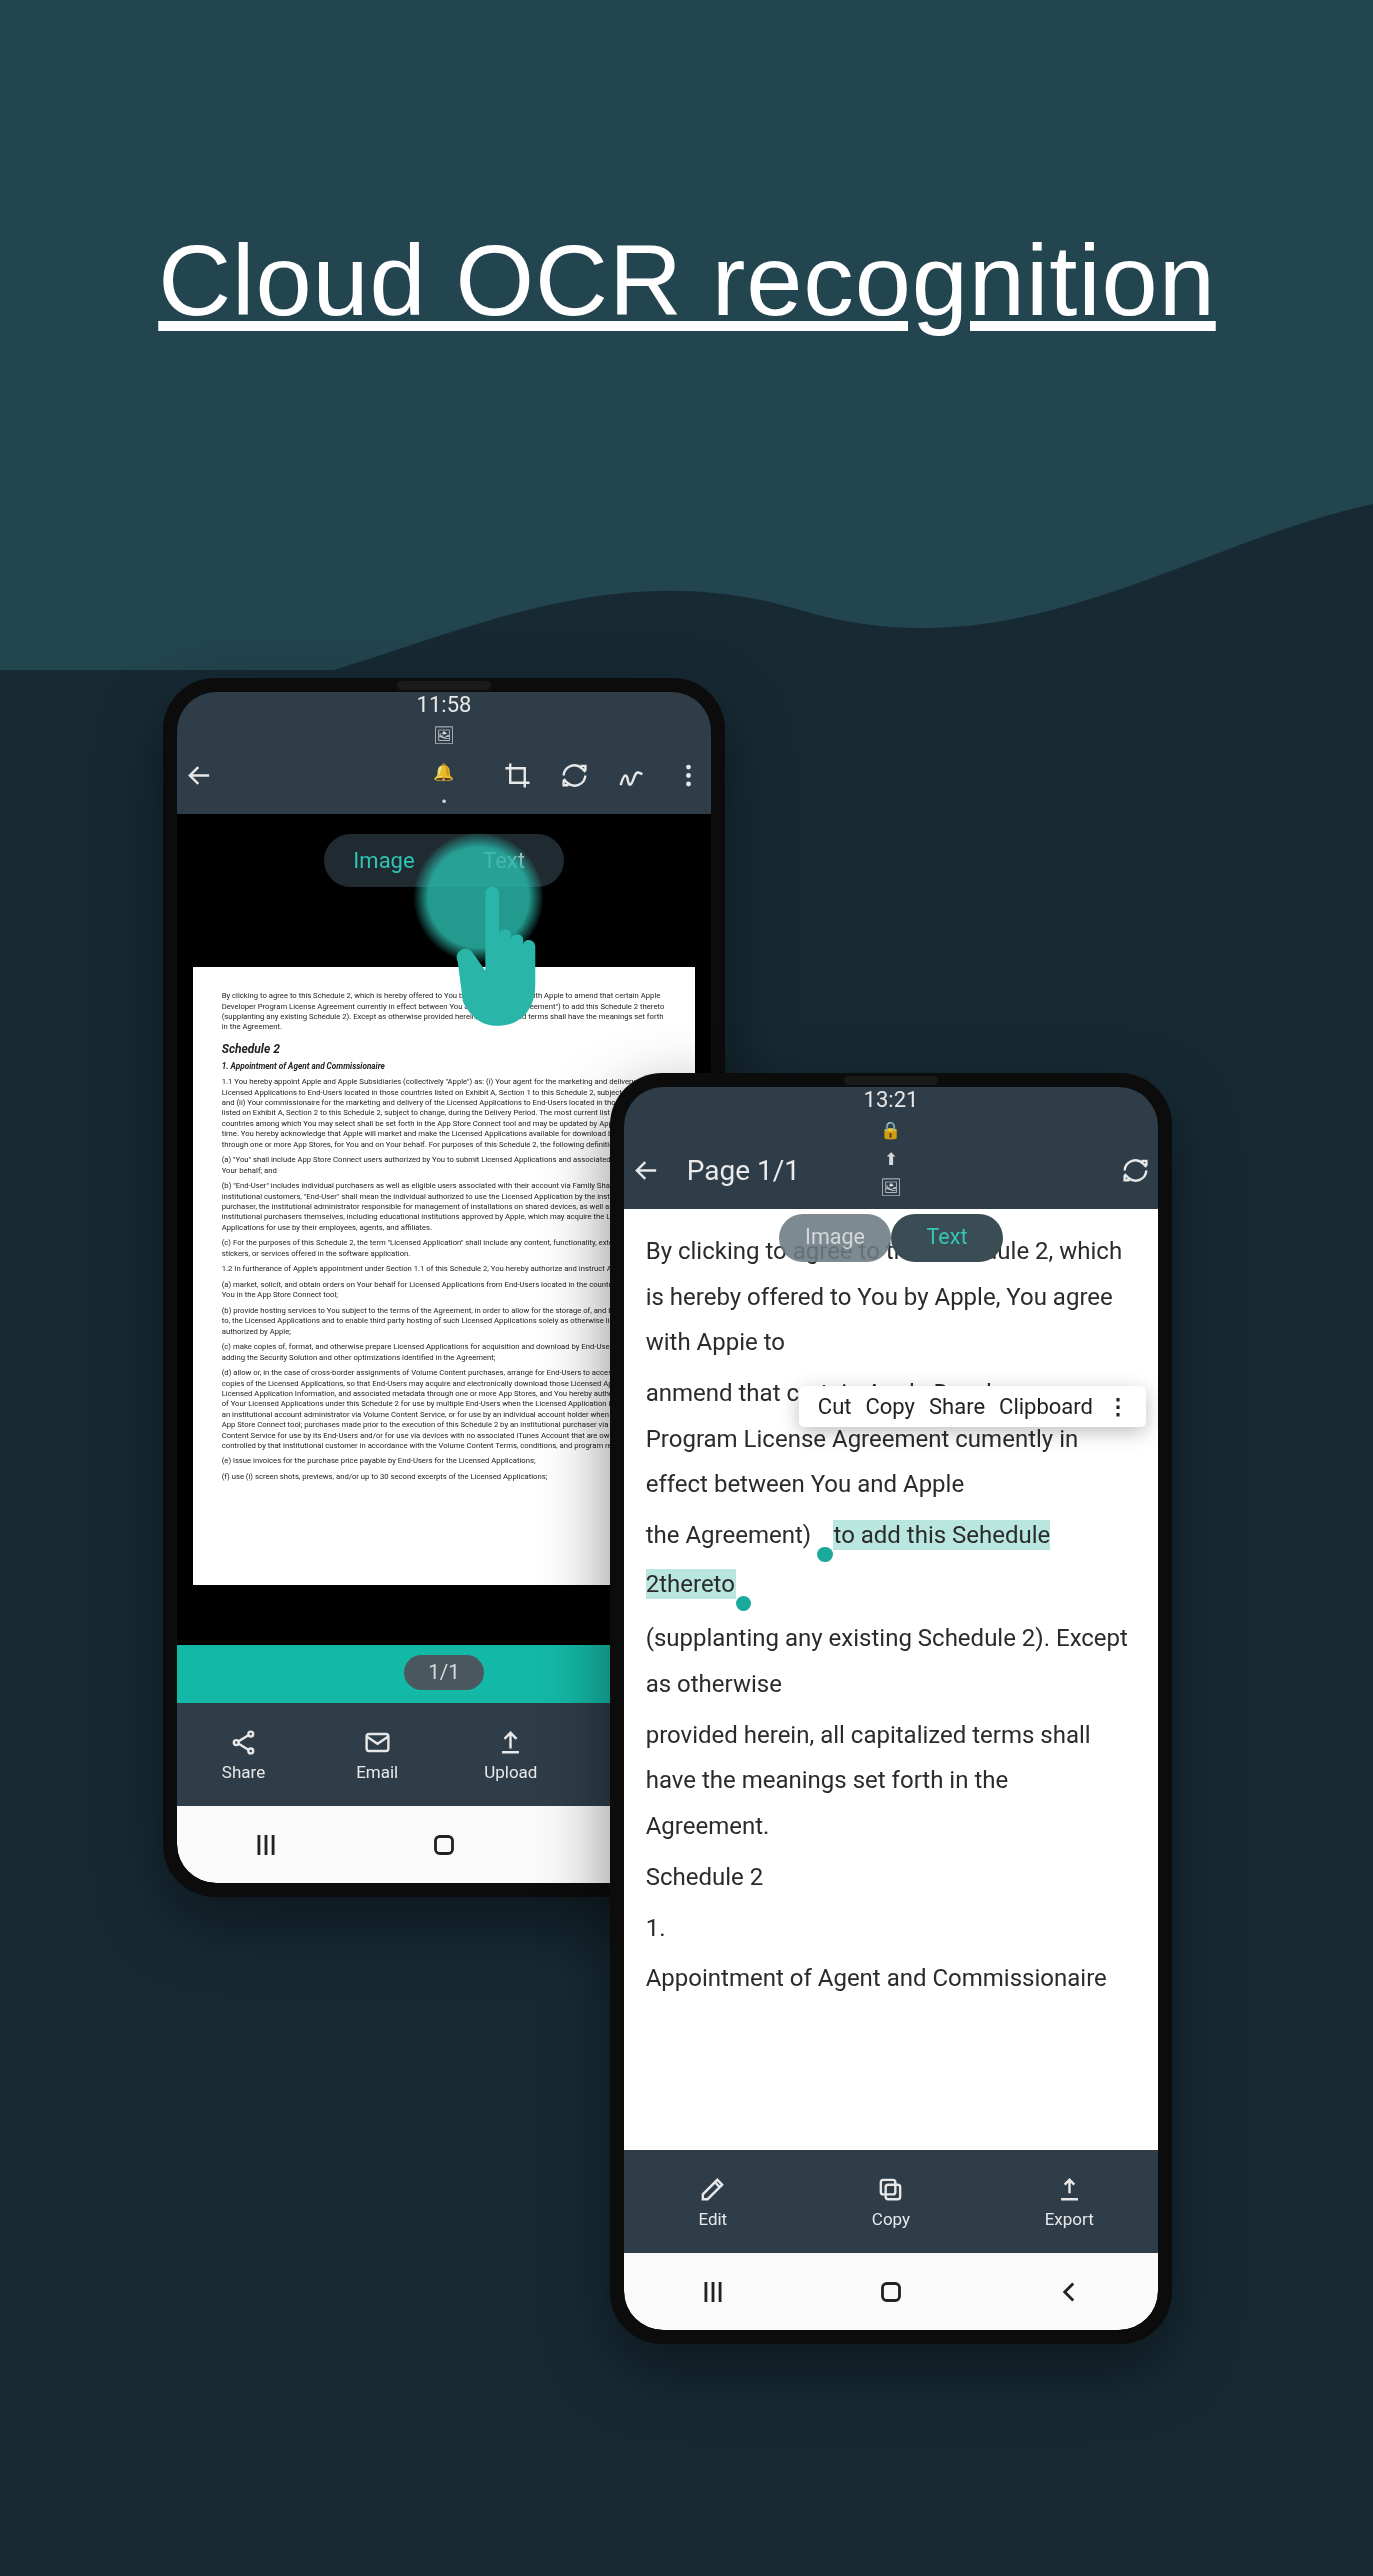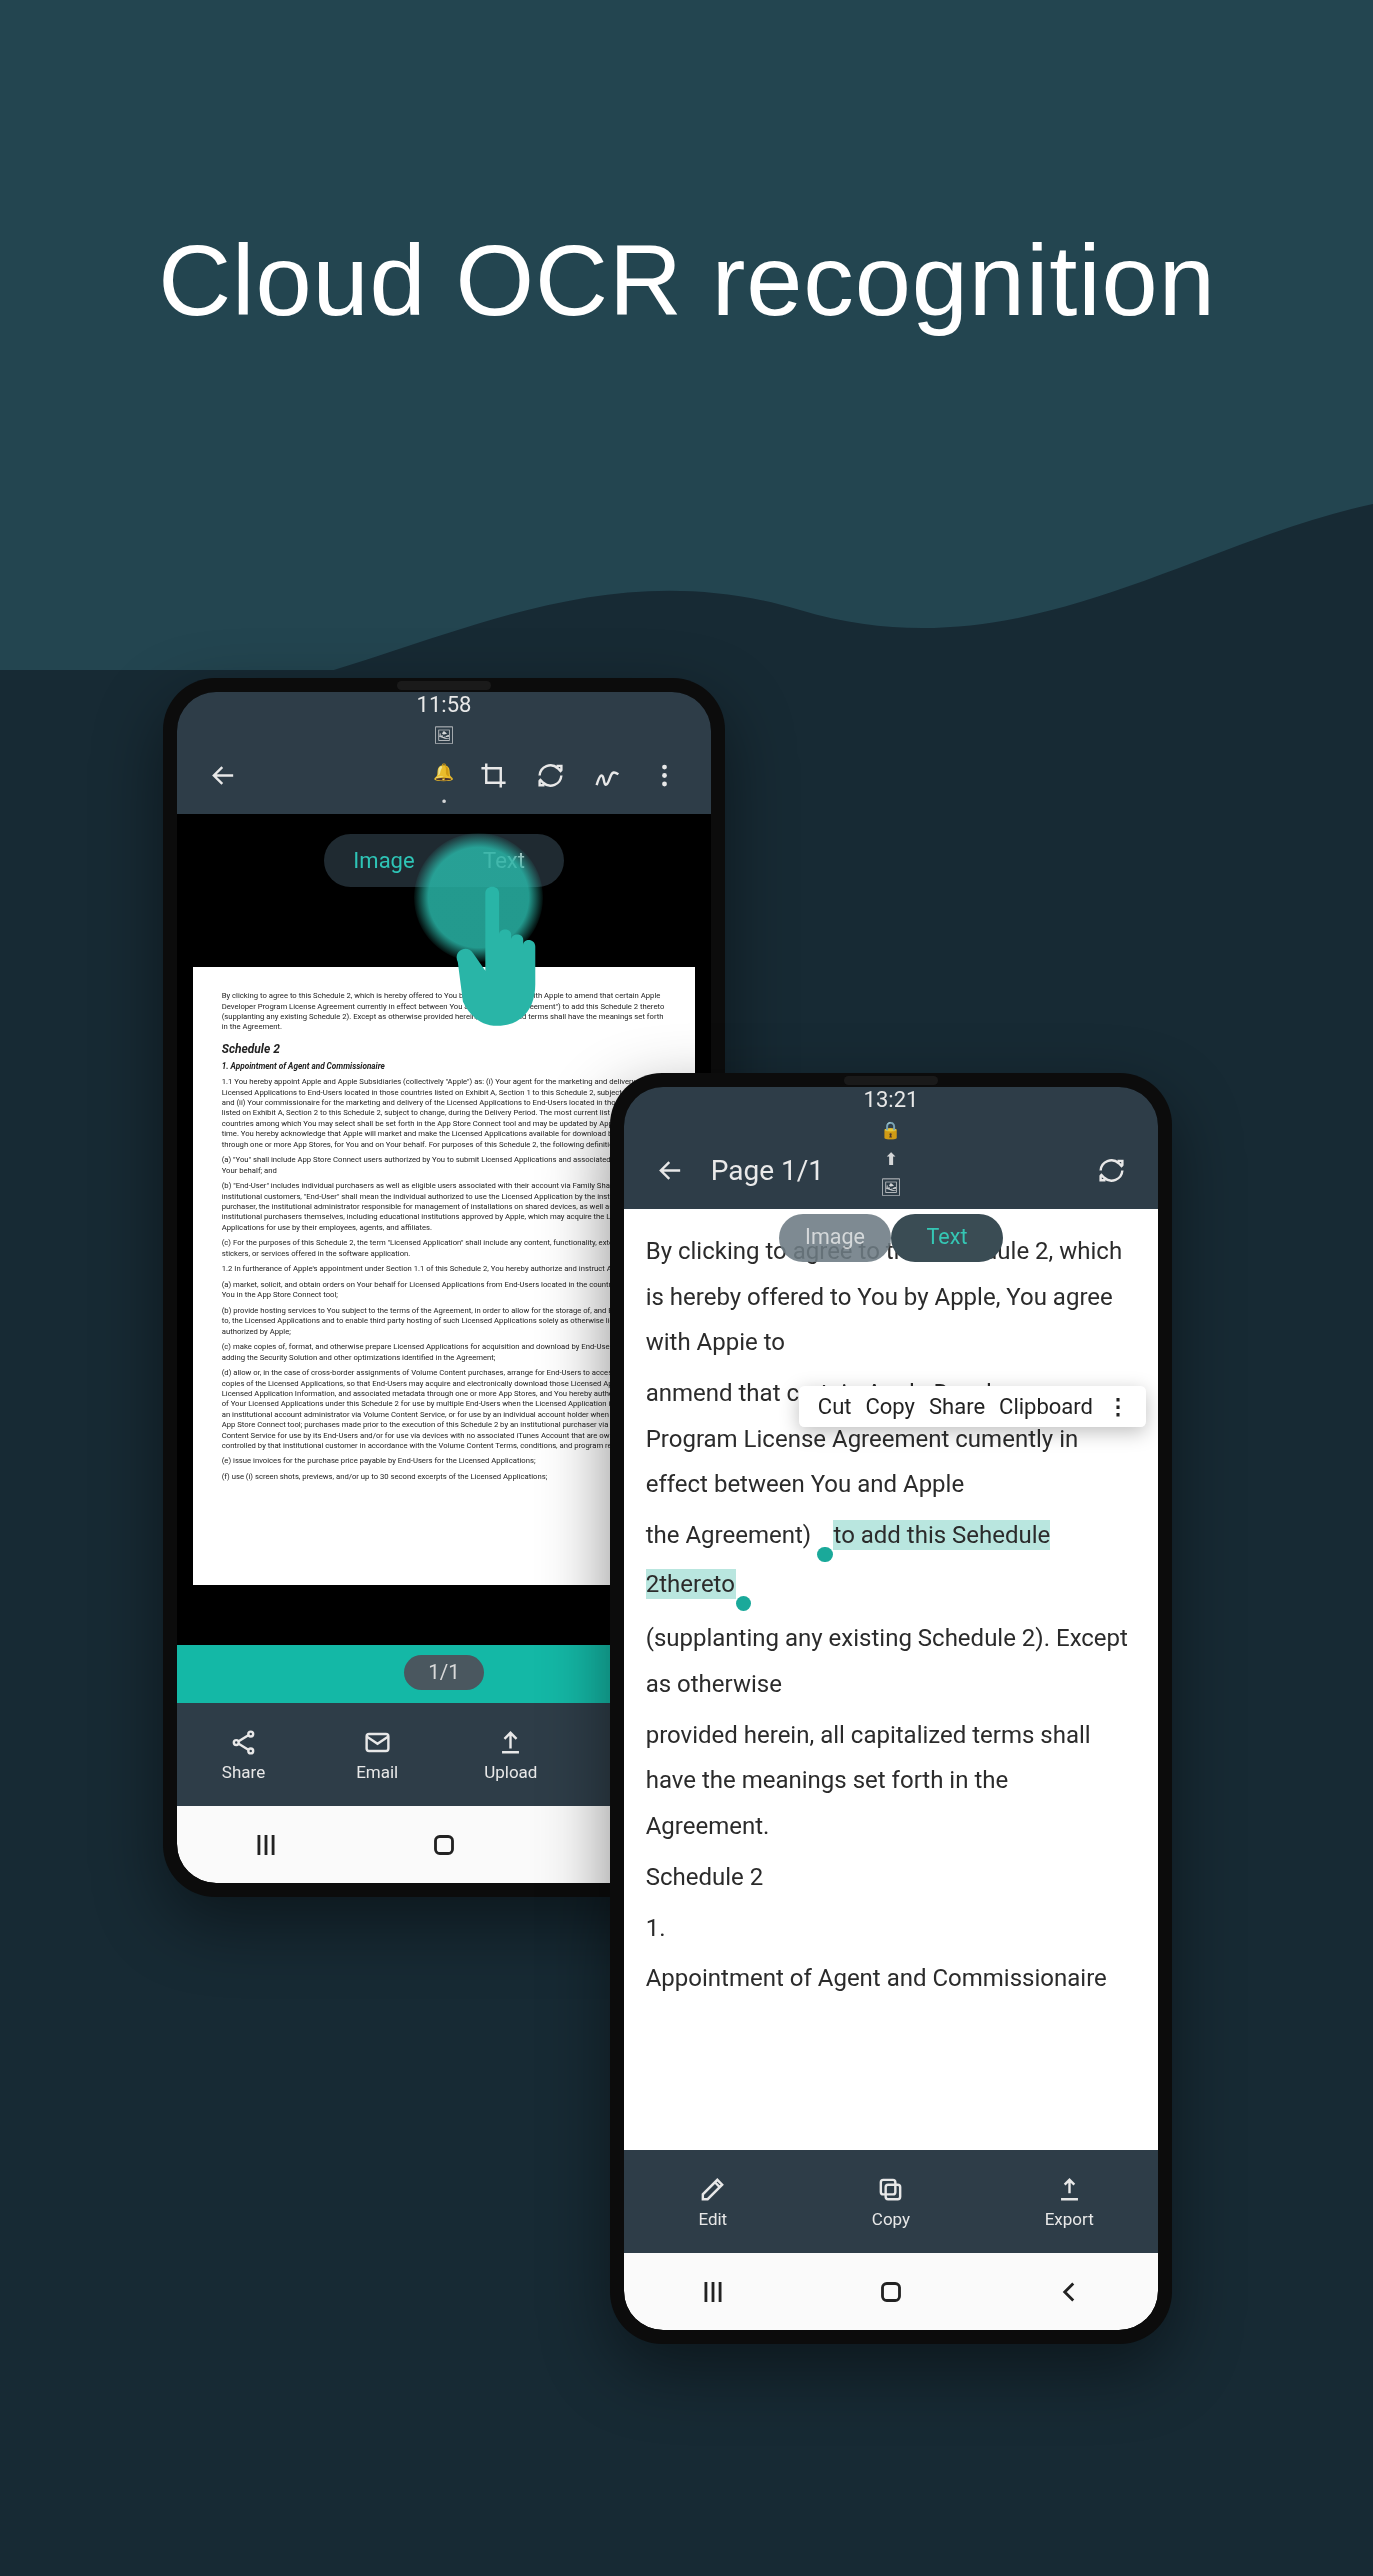--- a/index.html
+++ b/index.html
@@ -23,20 +23,21 @@
     position: absolute;
     top: 223px;
     left: 0;
     width: 100%;
     text-align: center;
     color: #fff;
     font-size: 101px;
     font-weight: 400;
     letter-spacing: 0.9px;
     font-family: "Helvetica Neue", Arial, sans-serif;
+    text-decoration: underline;
   }
   
   .phone {
     position: absolute;
     width: 562px;
     border-radius: 52px;
     background: #0c0c0c;
     padding: 13.7px;
     box-shadow: 0 26px 69px rgba(0,0,0,.45);
   }
@@ -67,21 +68,21 @@
   .statusbar .sb-right { margin-left: auto; display:flex; align-items:center; gap:5.2px; font-size:19px; }
   .sb-ico { font-size: 17px; opacity:.9; }
   .insta { width:19px; height:19px; border-radius:5.2px;
            background: linear-gradient(45deg,#f9ce34,#ee2a7b,#6228d7); }
   .appbar {
     height: 77px;
     background: #2e3d48;
     display: flex;
     align-items: center;
     gap: 24px;
-    padding: 0 30px;
+    padding: 0 6px;
     color: #e8e8e8;
   }
   .appbar .spacer { flex:1; }
   .ab-ico { width:33px; height:33px; display:flex; align-items:center; justify-content:center; }
   .ab-ico svg { width:29px; height:29px; }
   .page-title { font-size: 28px; color:#eaeaea; }
   
   .togglebar {
     background:#000;
     display:flex;

